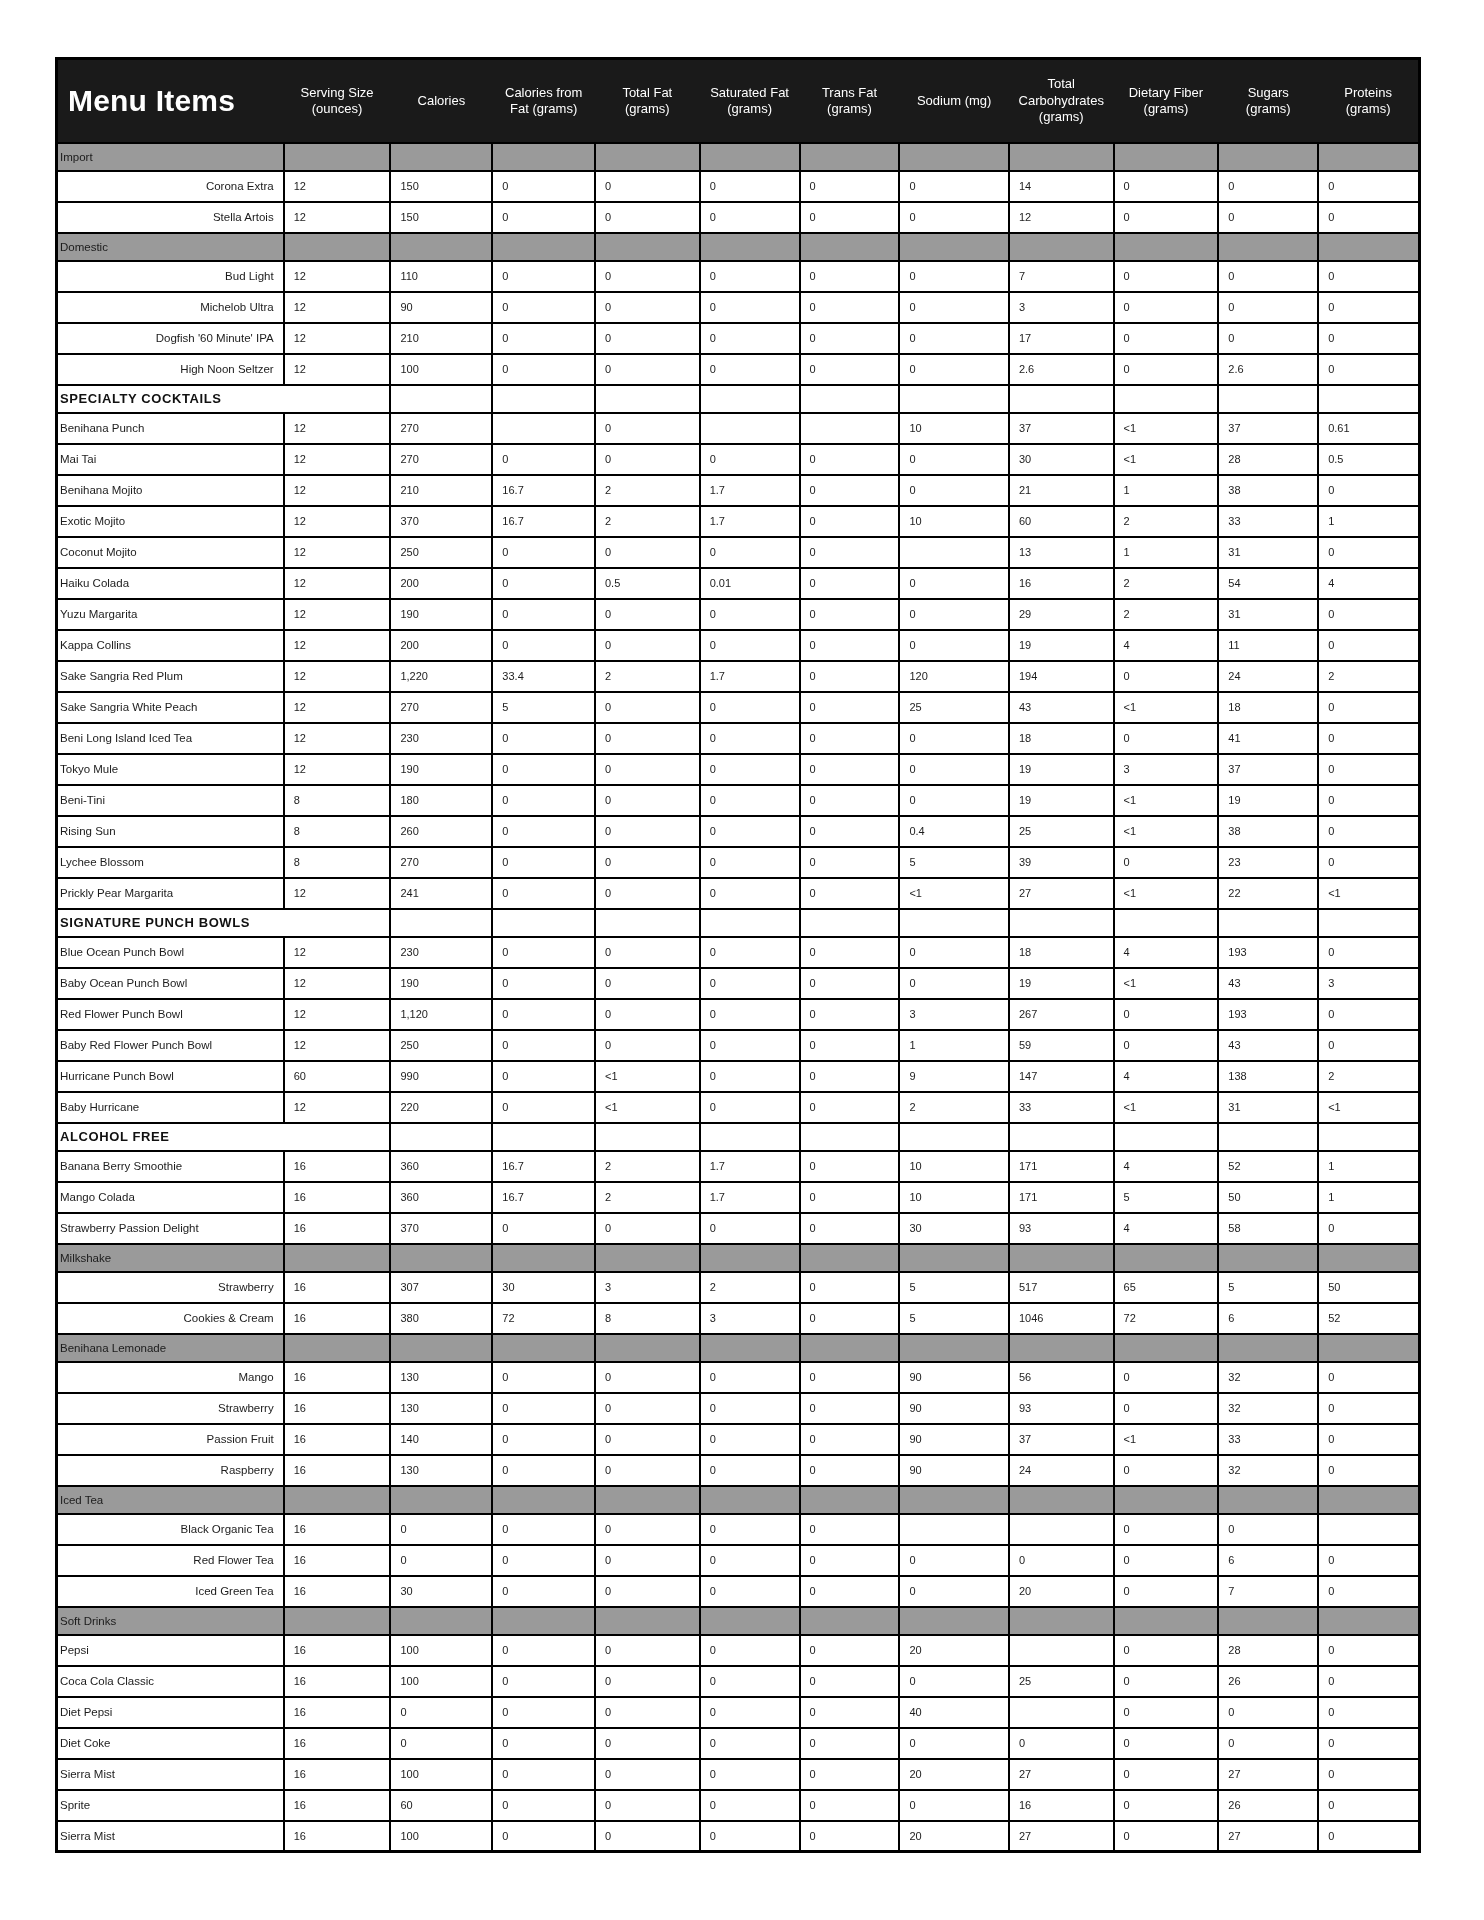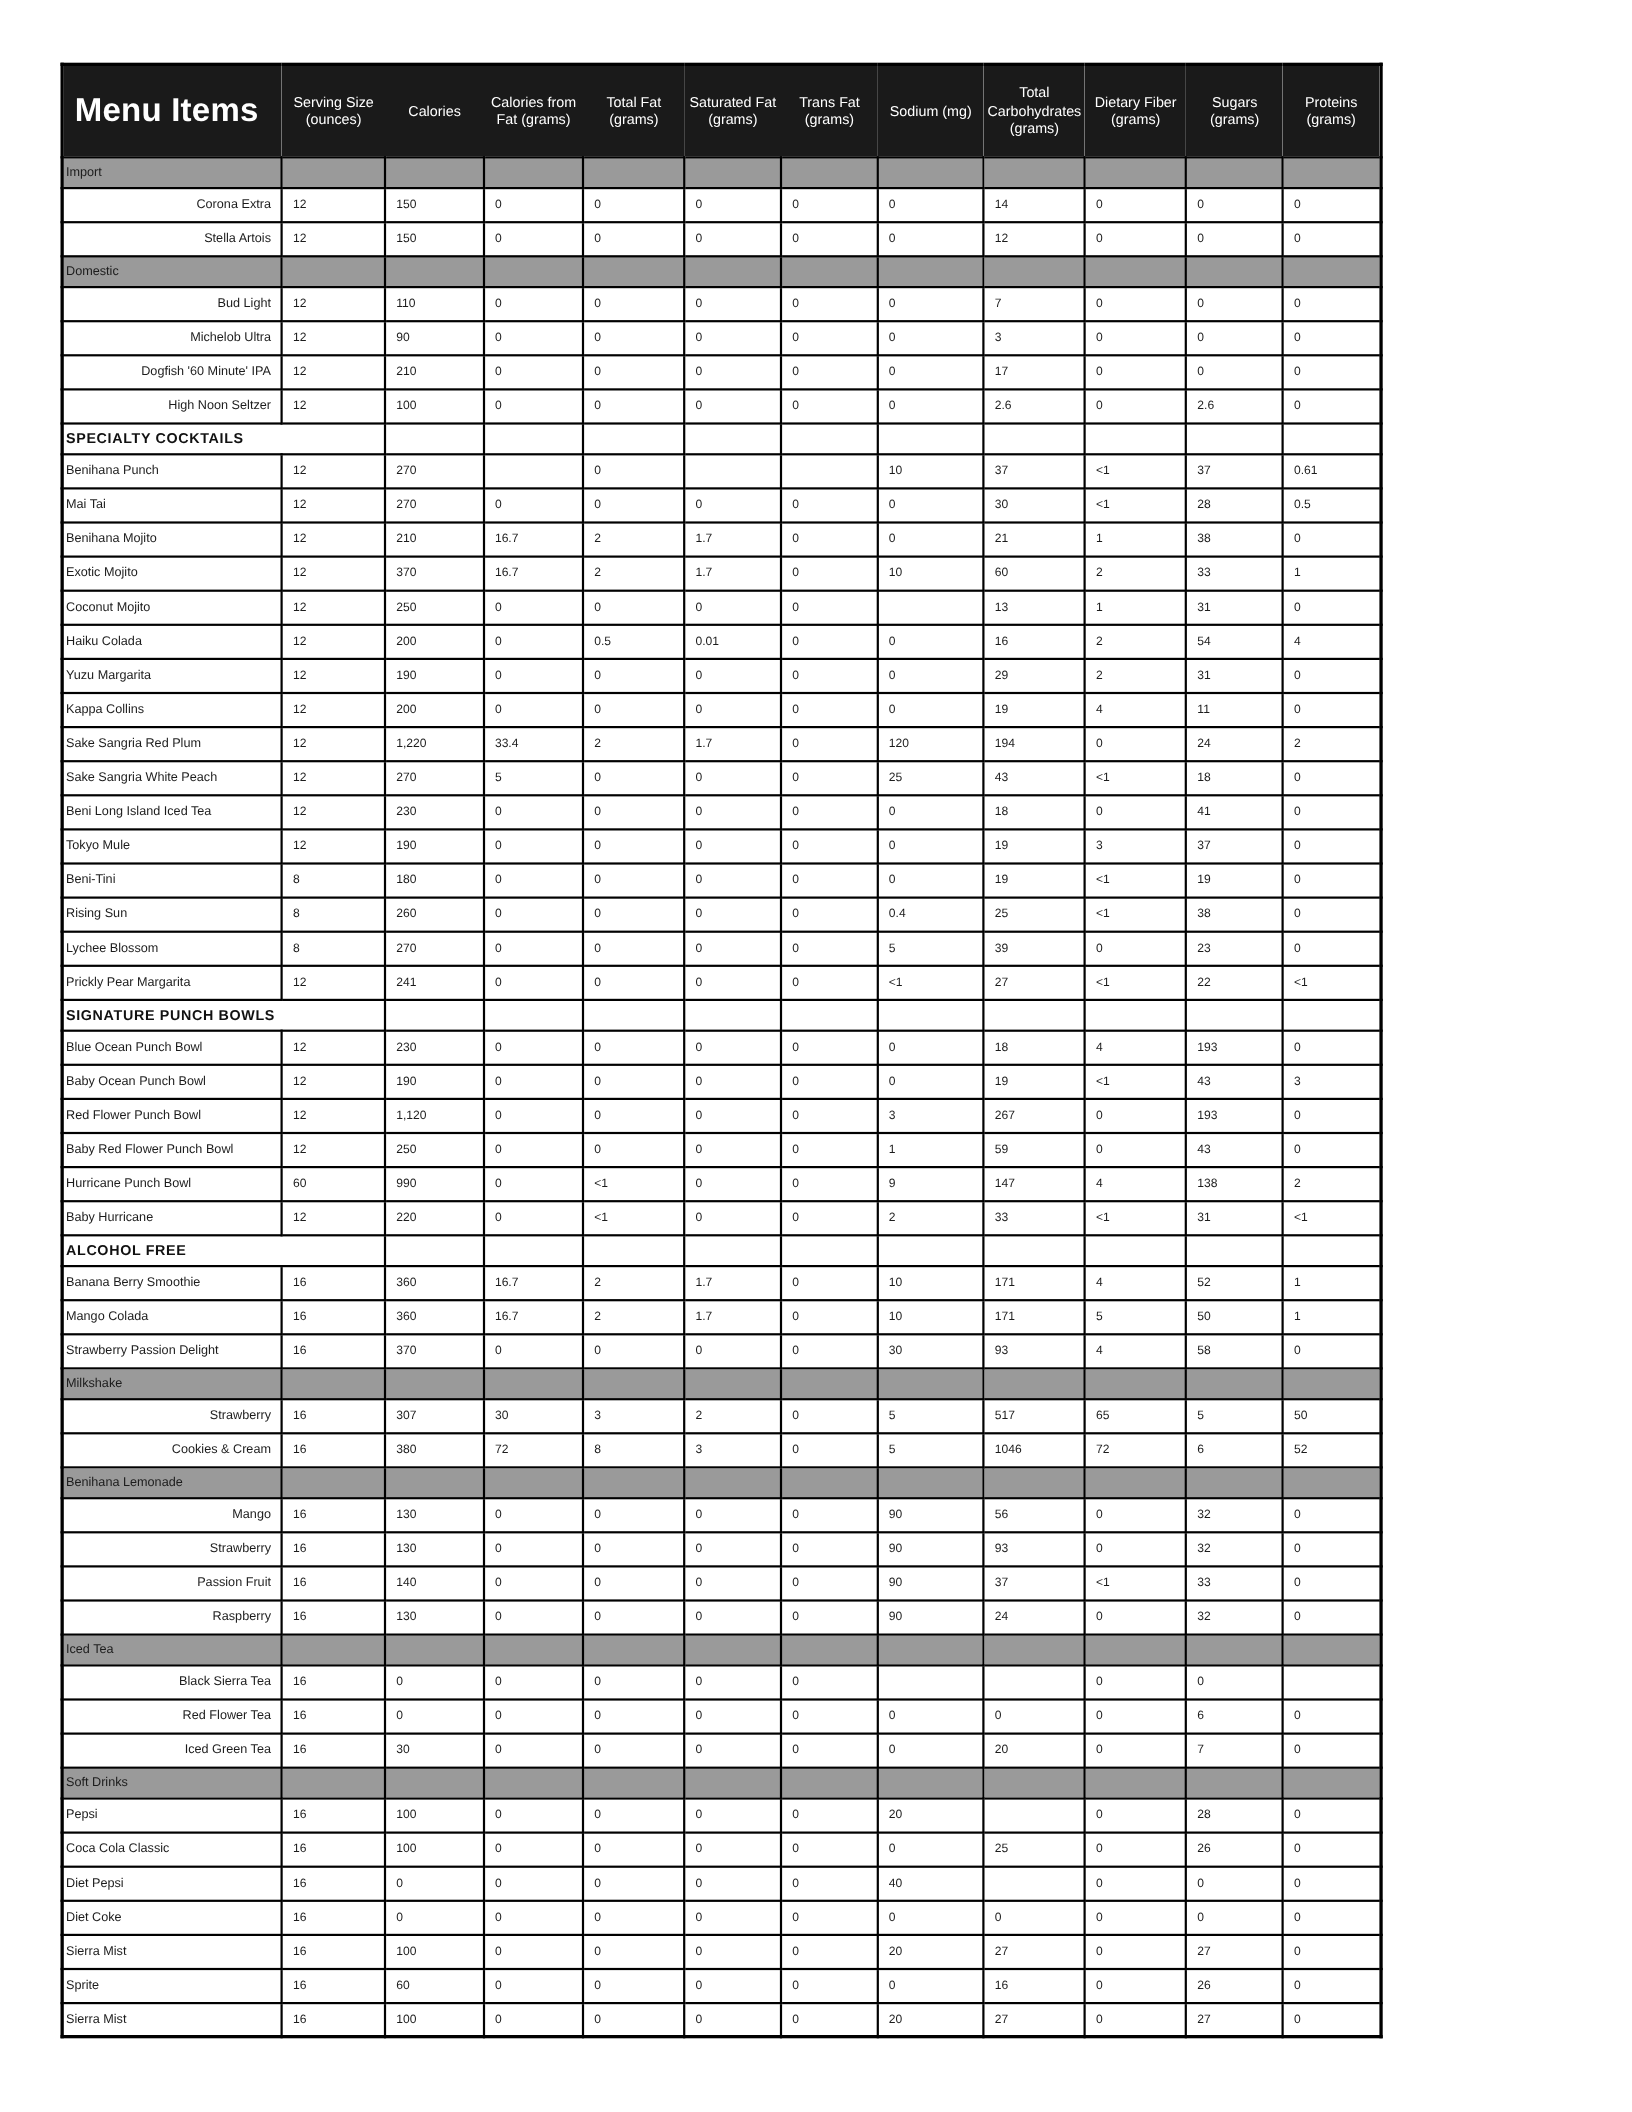--- a/index.html
+++ b/index.html
@@ -14,21 +14,21 @@
   html,body{margin:0;padding:0;}
   body{
     width:1484px;height:1920px;
     background:#ffffff;
     font-family:"Liberation Sans","DejaVu Sans",sans-serif;
     color:var(--text);
     position:relative;
   }
   .page{position:absolute;left:0;top:0;width:1484px;height:1920px;background:#fff;}
   table.menu{
-    position:absolute;left:55px;top:57px;width:1202px;
+    position:absolute;left:55px;top:57px;width:1366px;
     border-collapse:collapse;
     table-layout:fixed;
     border:3px solid var(--border);
     background:var(--row-bg);
   }
   table.menu td, table.menu th{
     border:2px solid var(--border);
     overflow:hidden;
     vertical-align:middle;
   }
@@ -711,21 +711,21 @@
           <td class="val"></td>
           <td class="val"></td>
           <td class="val"></td>
           <td class="val"></td>
           <td class="val"></td>
           <td class="val"></td>
           <td class="val"></td>
           <td class="val"></td>
         </tr>
         <tr class="item right">
-          <td class="name">Black Sierra Tea</td>
+          <td class="name">Black Organic Tea</td>
           <td class="val">16</td>
           <td class="val">0</td>
           <td class="val">0</td>
           <td class="val">0</td>
           <td class="val">0</td>
           <td class="val">0</td>
           <td class="val"></td>
           <td class="val"></td>
           <td class="val">0</td>
           <td class="val">0</td>

